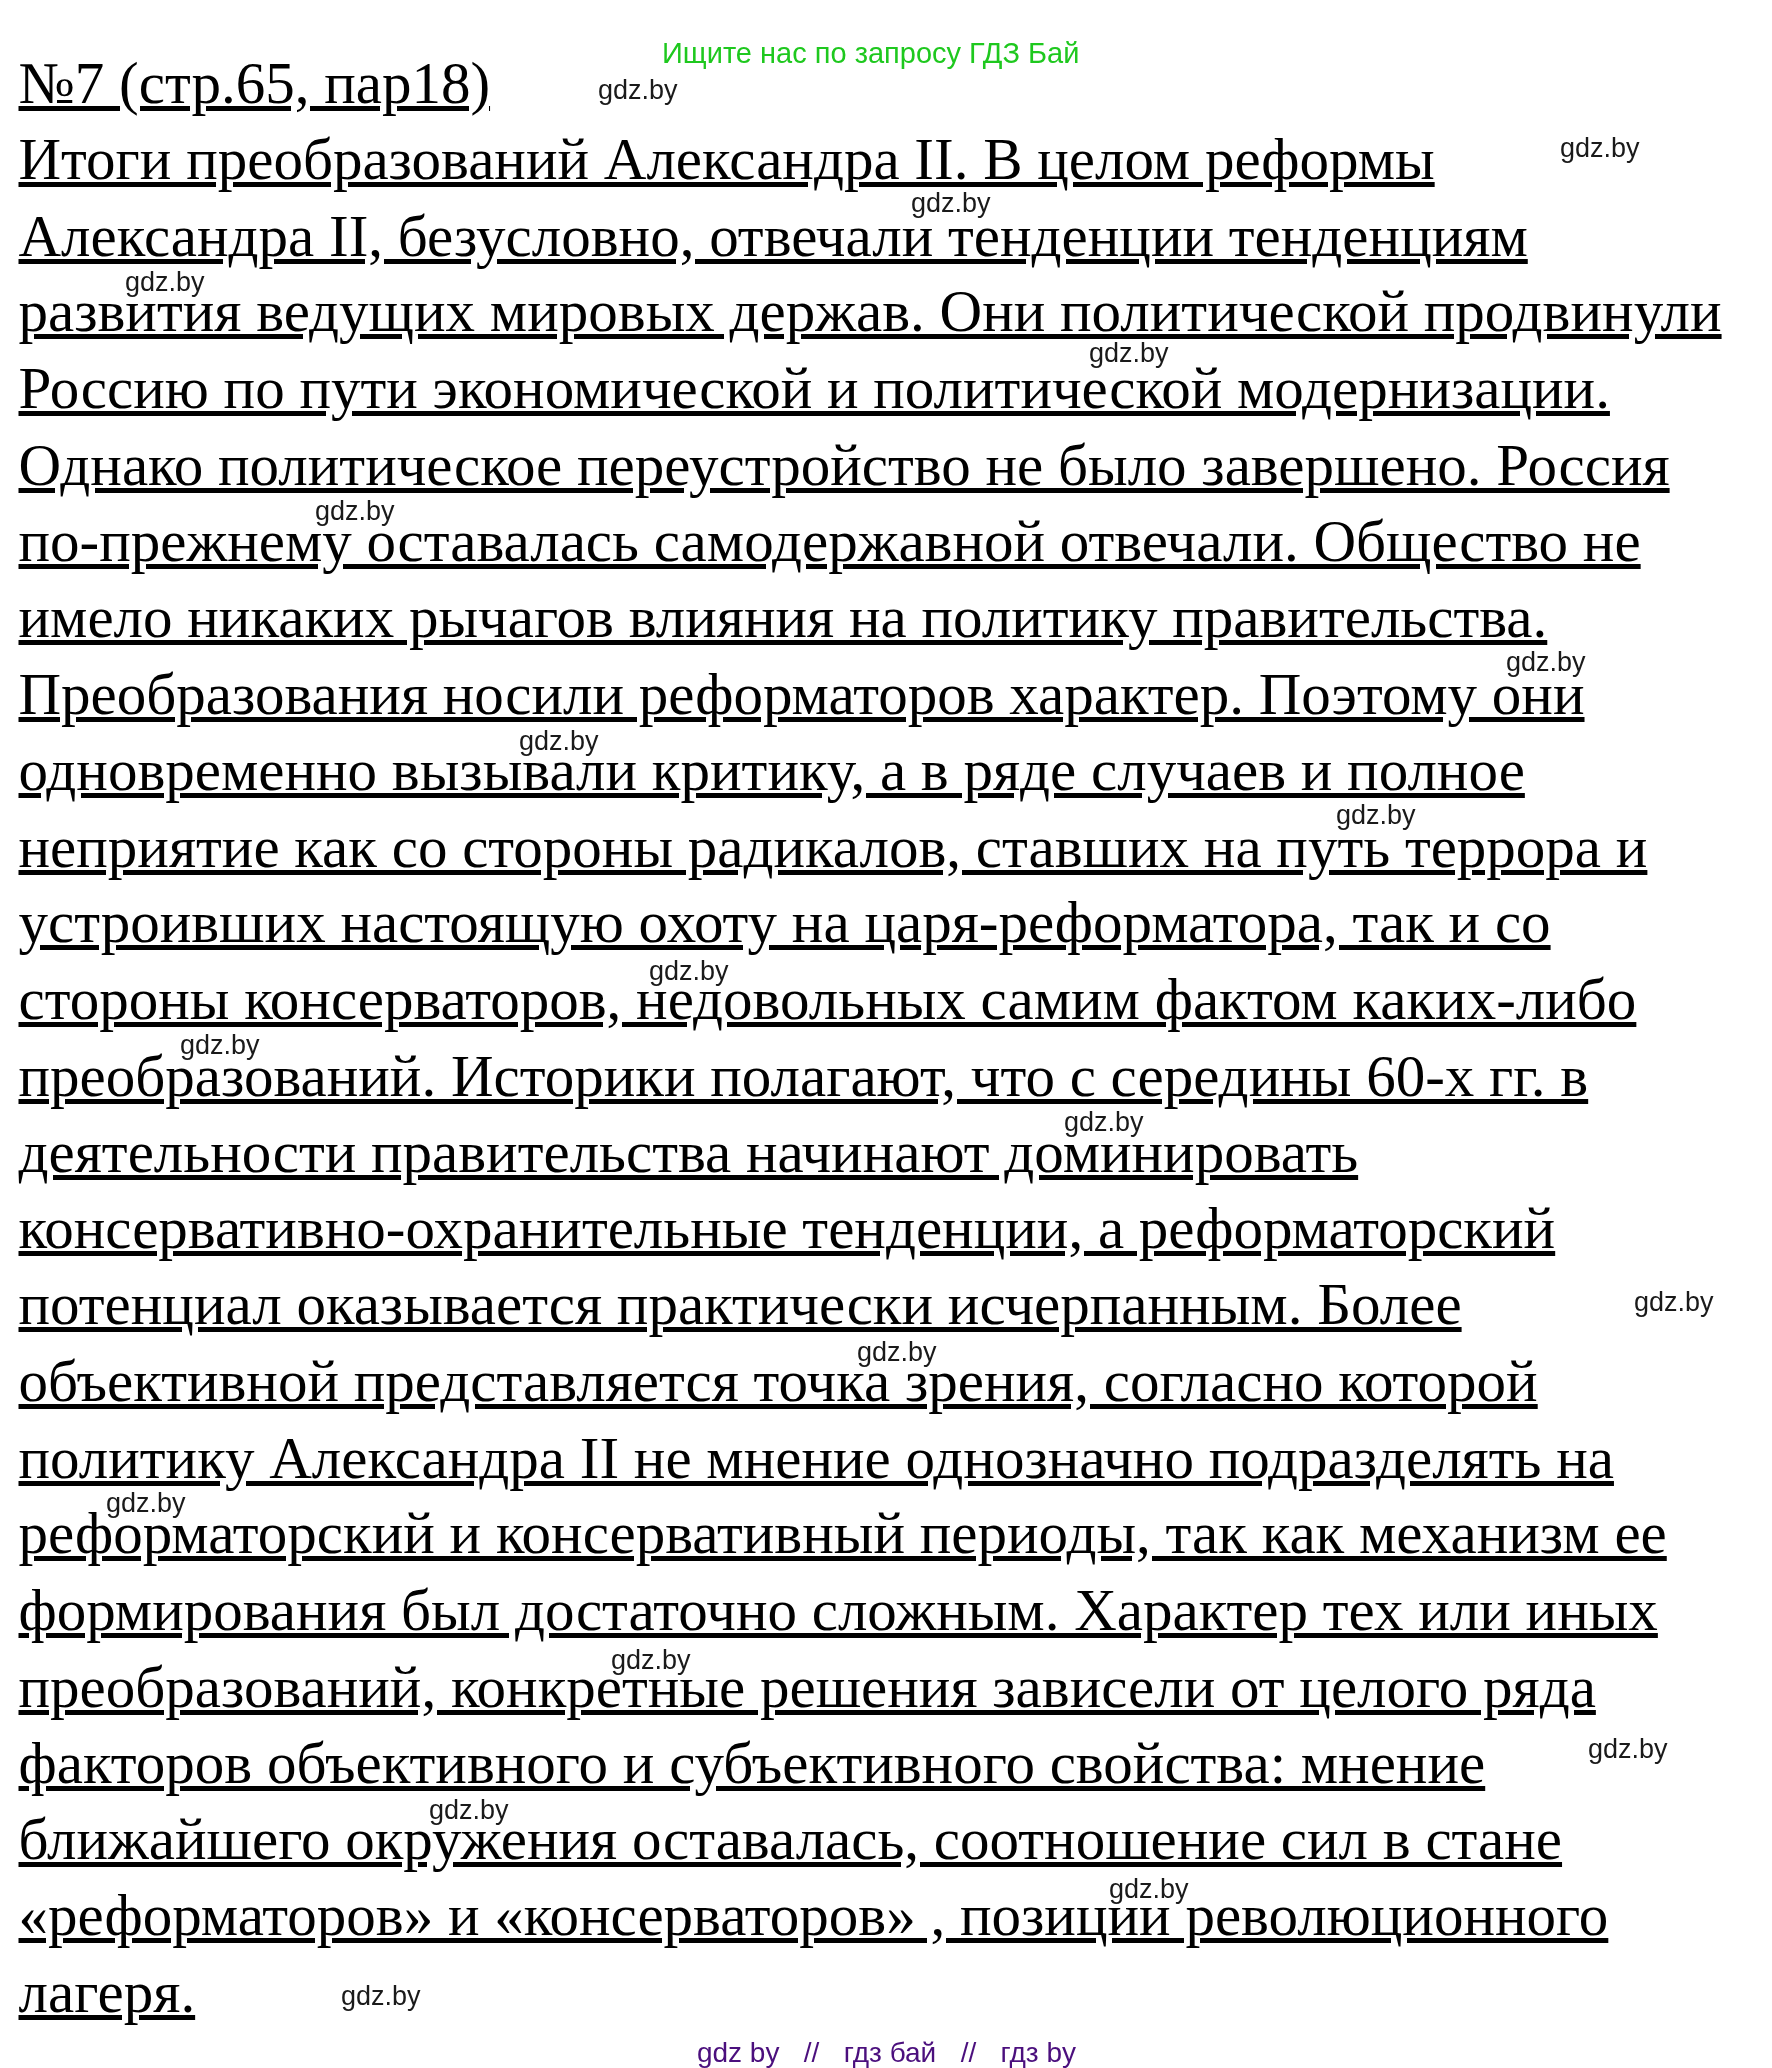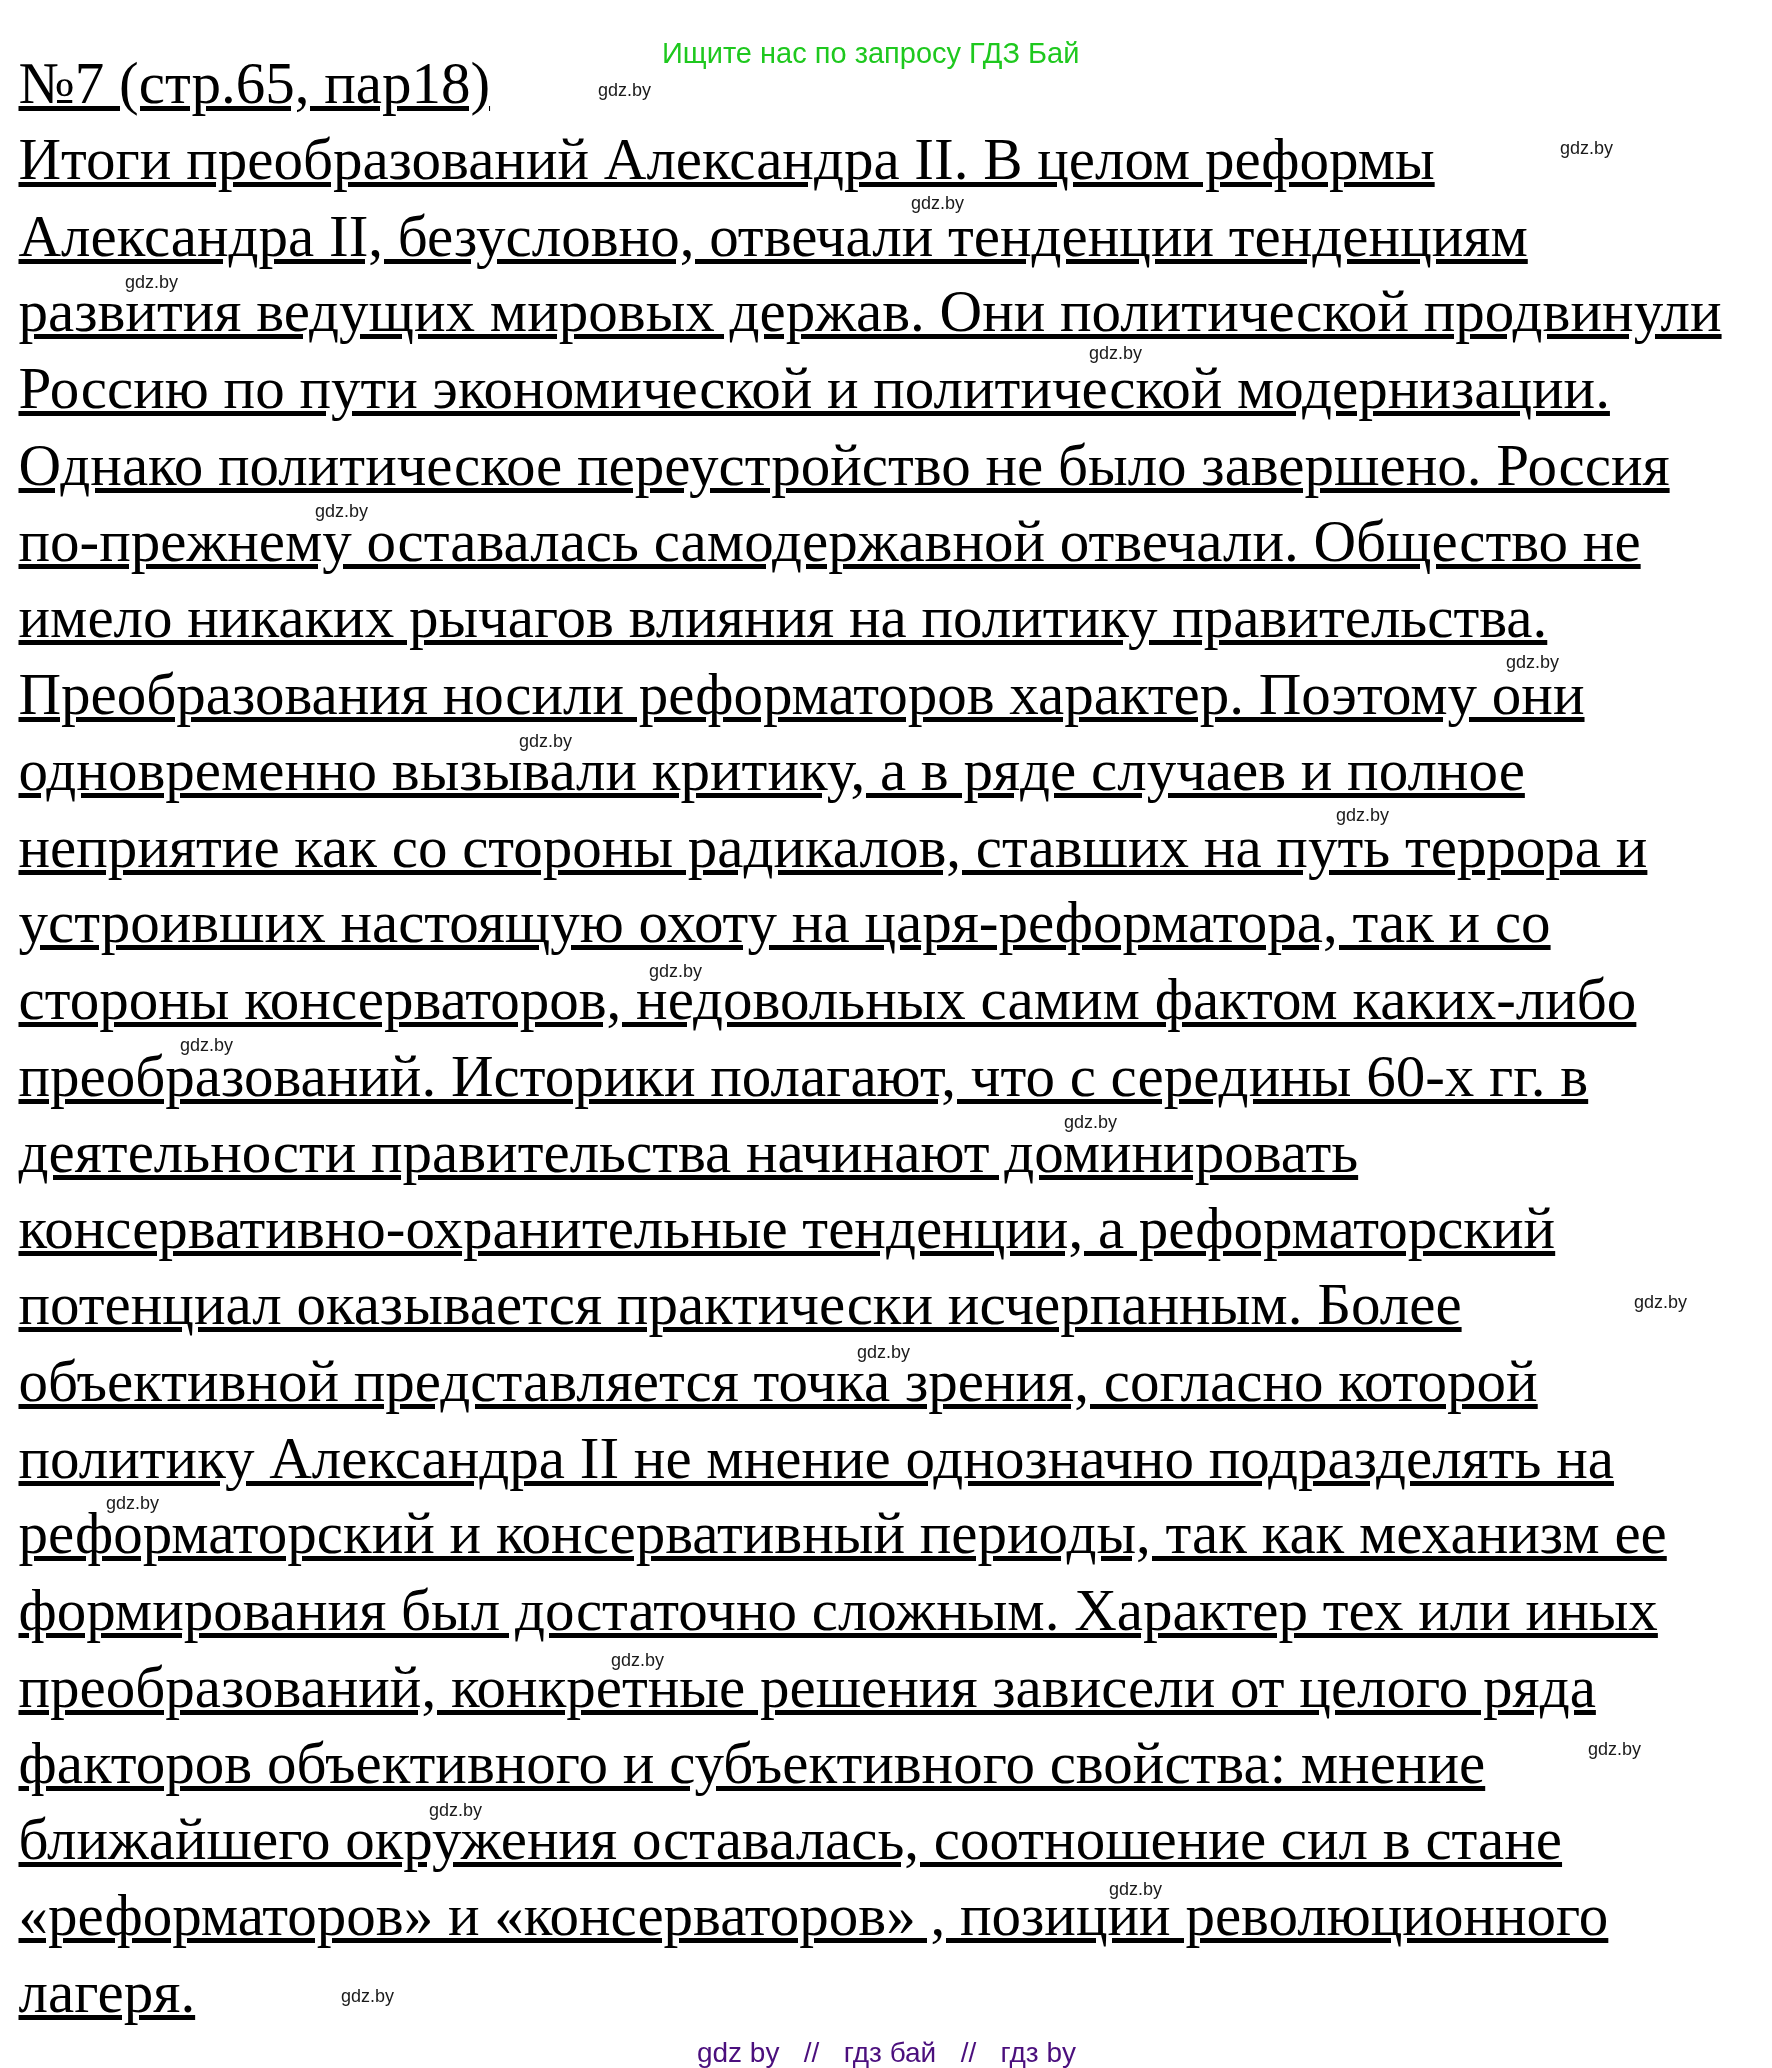--- a/index.html
+++ b/index.html
@@ -11,21 +11,21 @@
   }
   .header-link span { position: absolute; left: 662px; top: 0; white-space: nowrap; margin-top: 38px; }
   .line {
     position: absolute; left: 18.5px; white-space: nowrap;
     font-family: "Liberation Serif", serif; font-size: 59px; line-height: 59px;
     color: #000000;
     text-decoration: underline;
   }
   .wm {
     position: absolute; white-space: nowrap;
-    font-family: "Liberation Sans", sans-serif; font-size: 18px; line-height: 28px;
+    font-family: "Liberation Sans", sans-serif; font-size: 27px; line-height: 28px;
     color: #1a1a1a;
   }
   .footer {
     position: absolute; left: 0; width: 1773px; top: 2037px; text-align: center;
     font-family: "Liberation Sans", sans-serif; font-size: 28px; line-height: 31px;
     color: #4b0f7d;
   }
   .footer .sep { margin: 0 16.6px; }
 </style>
 </head>

